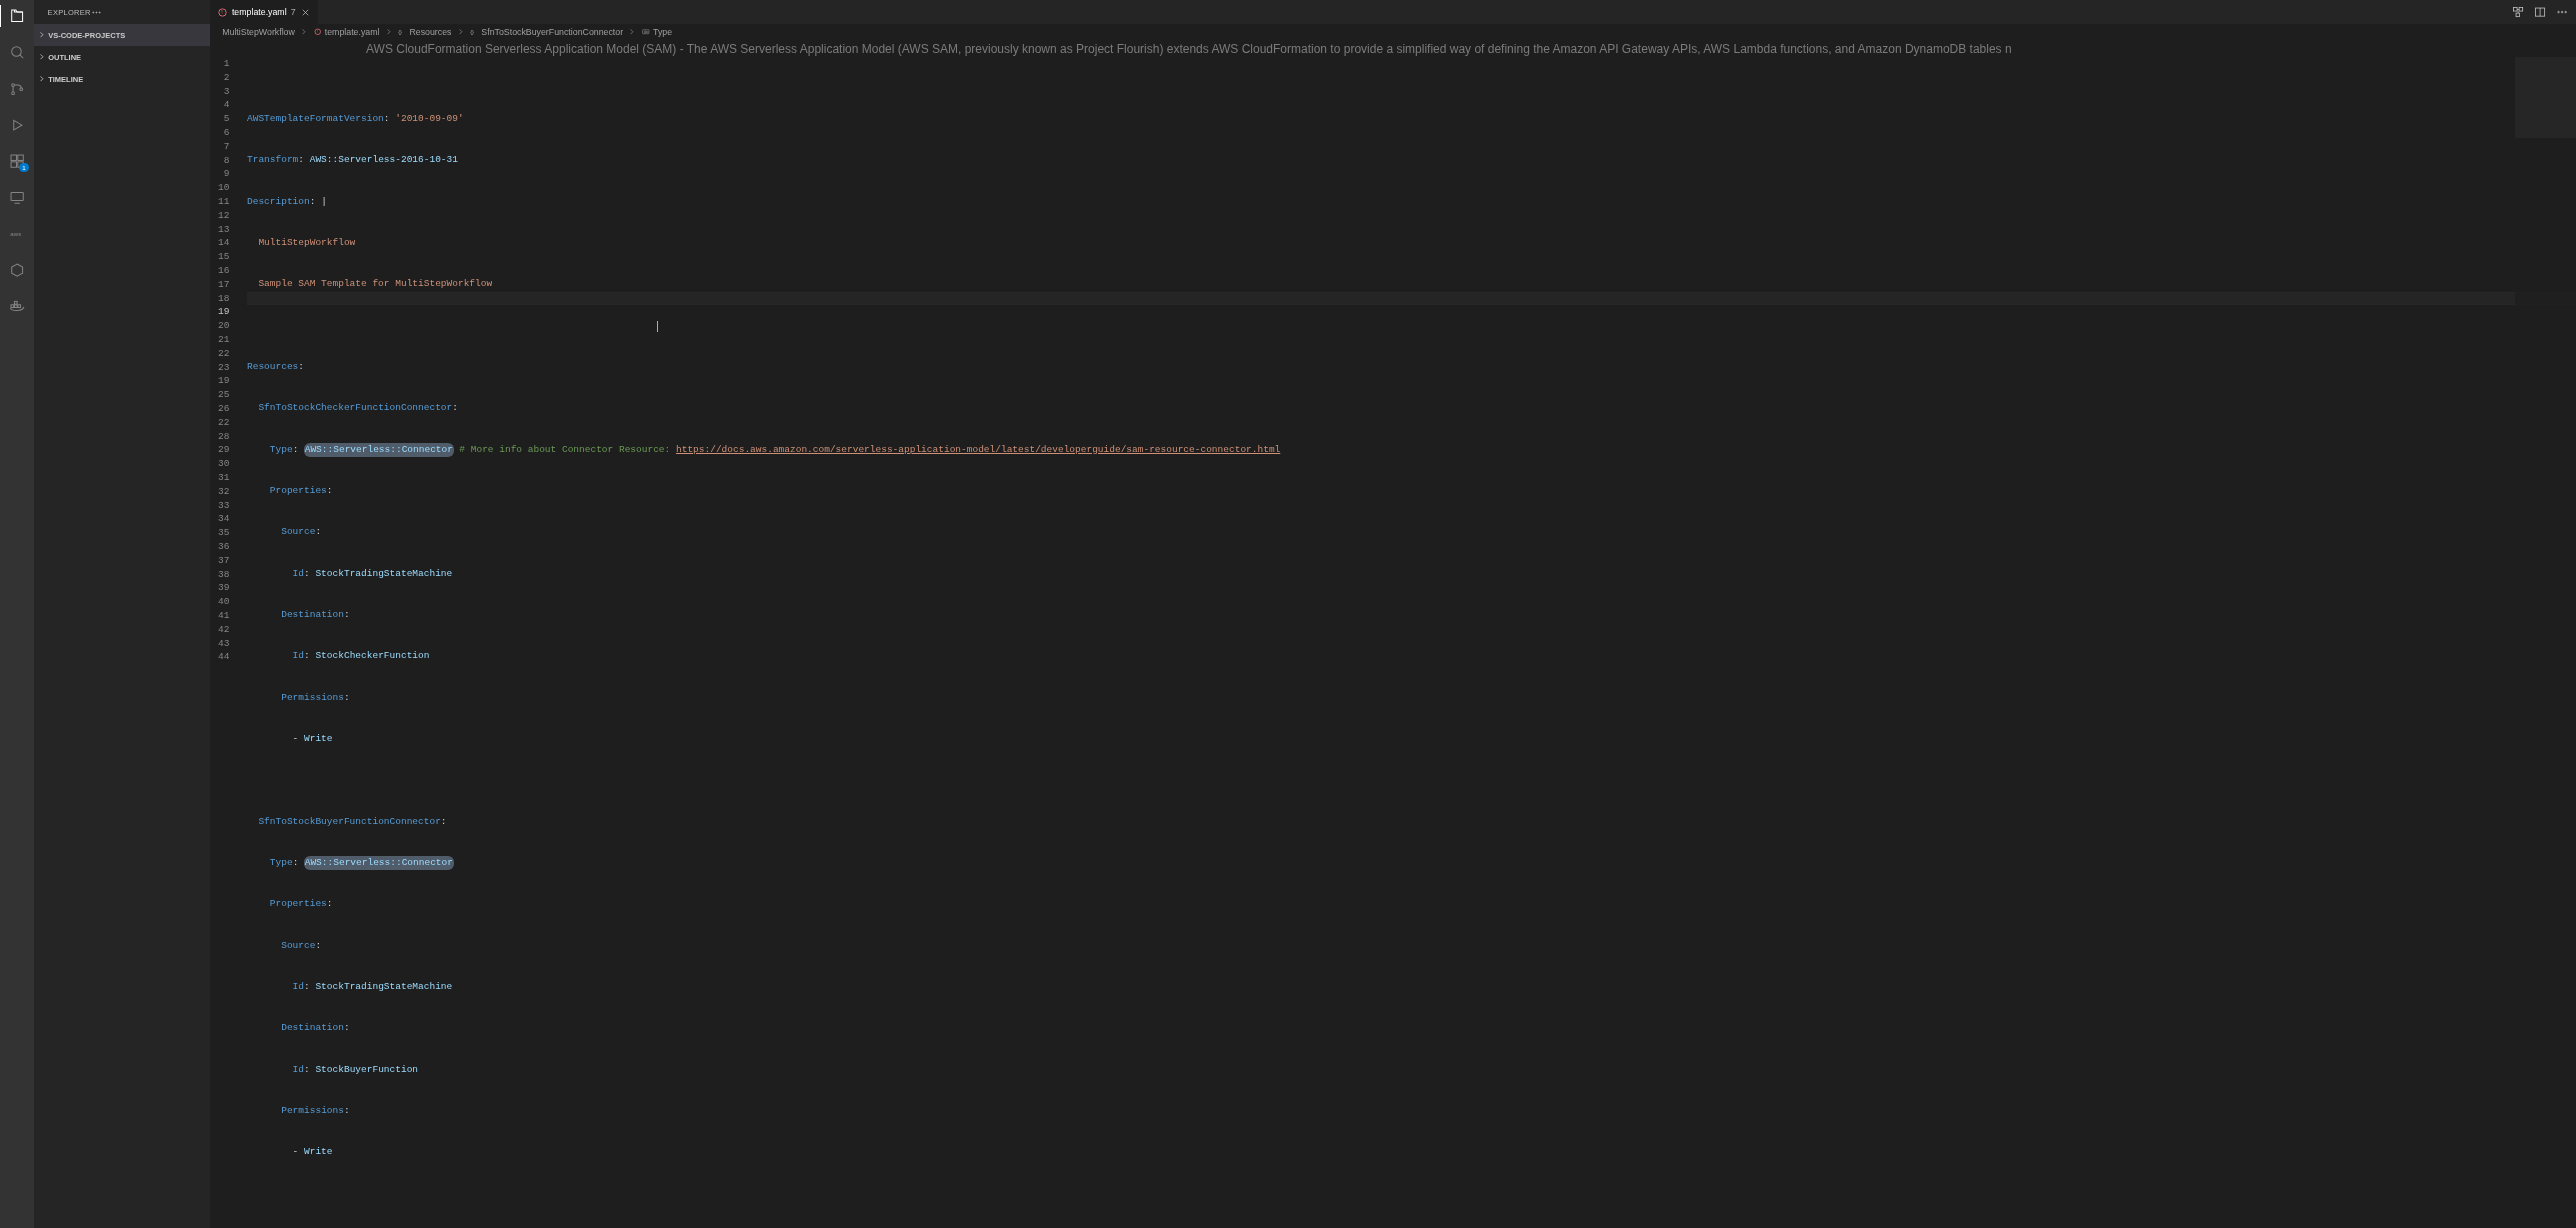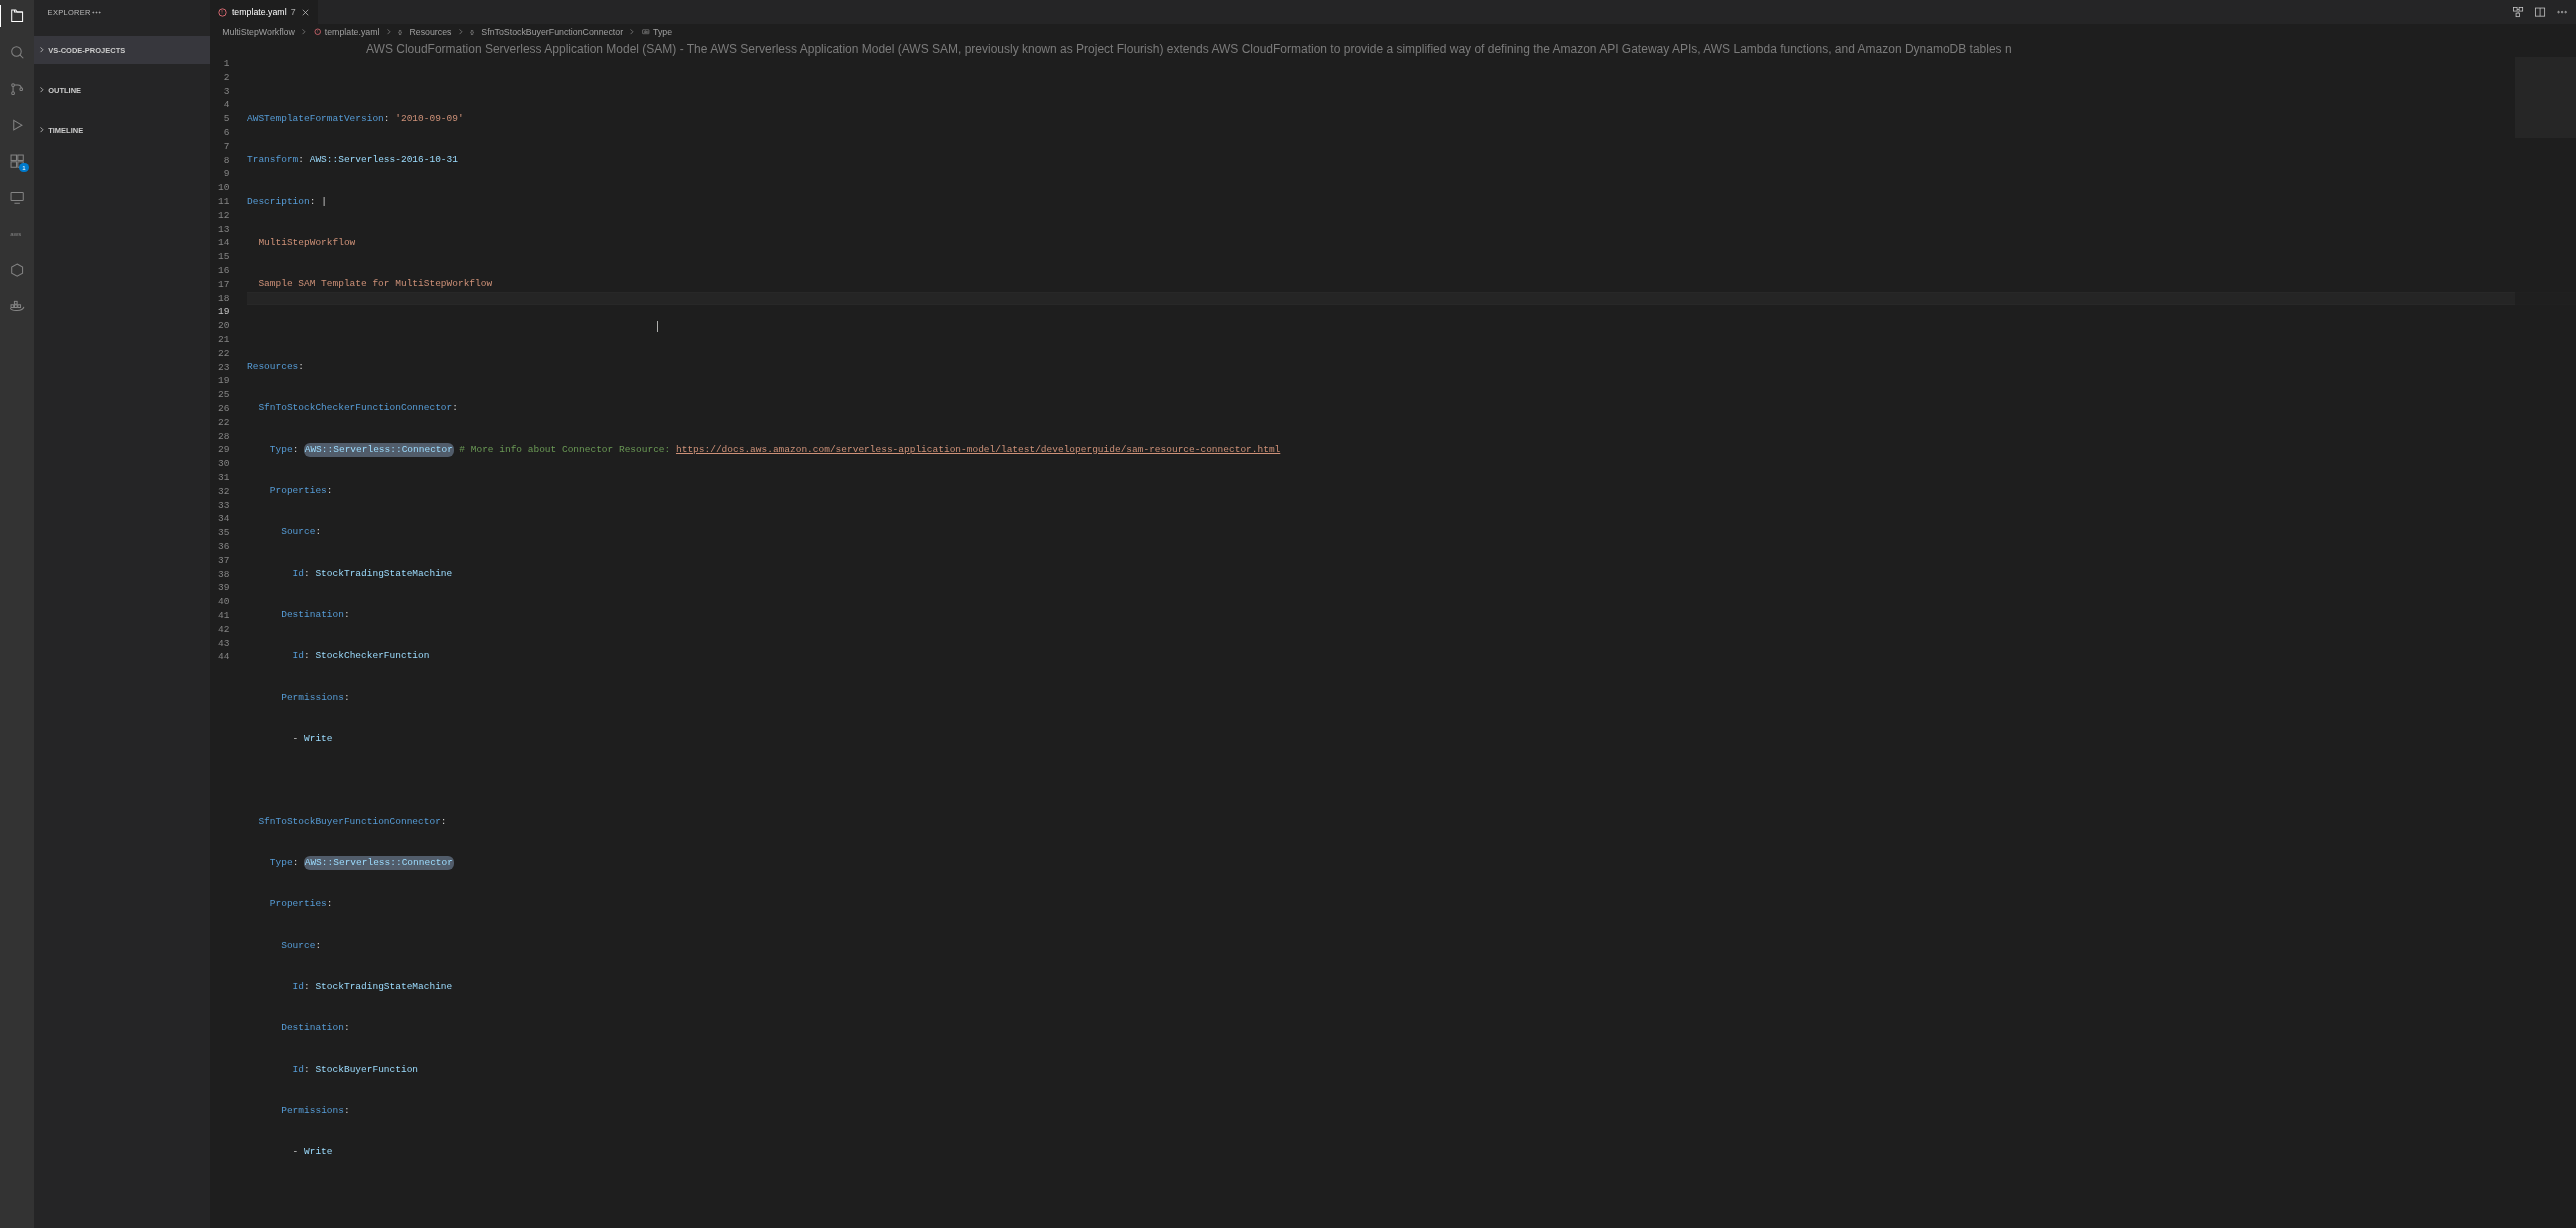--- a/index.html
+++ b/index.html
@@ -12,21 +12,21 @@
     
     .activity { width:34px; background:#333333; display:flex; flex-direction:column; align-items:center; padding-top:5.4px; gap:14.2px; }
     .activity svg { width:16.3px; height:16.3px; fill:none; stroke:#858585; stroke-width:1.5; }
     .activity .act.active svg { stroke:#ffffff; }
     .activity .act { position:relative; height:22px; display:flex; align-items:center; justify-content:center; width:100%; cursor:pointer;}
     .activity .act.active::before { content:""; position:absolute; left:0; top:0; width:1.4px; height:100%; background:#ffffff; }
     .activity .badge { position:absolute; right:5.4px; bottom:0; background:#007acc; color:#fff; border-radius:5.4px; font-size:6.1px; min-width:9.5px; height:9.5px; display:flex; align-items:center; justify-content:center; padding:0 2px;}
     
     .sidebar { width:176px; background:#252526; display:flex; flex-direction:column; }
     .sidebar-header { height:24px; display:flex; align-items:center; padding:0 9.5px 0 13.6px; color:#bbbbbb; font-size:7.5px; letter-spacing:0.3px;}
-    .section-row { height:28px; display:flex; align-items:center; gap:2px; padding-left:2.7px; color:#cccccc; font-size:7.5px; font-weight:700; cursor:pointer;margin-top:12px;}
+    .section-row { height:22px; display:flex; align-items:center; gap:2px; padding-left:2.7px; color:#cccccc; font-size:7.5px; font-weight:700; cursor:pointer;}
     .section-row svg.chev { width:9.5px; height:9.5px; stroke:#cccccc; fill:none; stroke-width:2;}
     .section-row.proj { background:#37373d; font-weight:700;}
     
     .editor { flex:1; display:flex; flex-direction:column; background:#1e1e1e; min-width:0; }
     .tabs { height:24px; background:#252526; display:flex; align-items:stretch; }
     .tab { display:flex; align-items:center; gap:4.1px; padding:0 6.8px; background:#1e1e1e; color:#ffffff; border-right:0.7px solid #252526; font-size:8.8px;}
     .tab svg.yaml-icon { width:11px; height:11px; }
     .tab .num { color:#cccccc; opacity:.8;}
     .tab .close { width:11px; height:11px; stroke:#cccccc; stroke-width:1.5;}
     .tab-actions { margin-left:auto; display:flex; align-items:center; gap:9.5px; padding-right:8.1px;}

